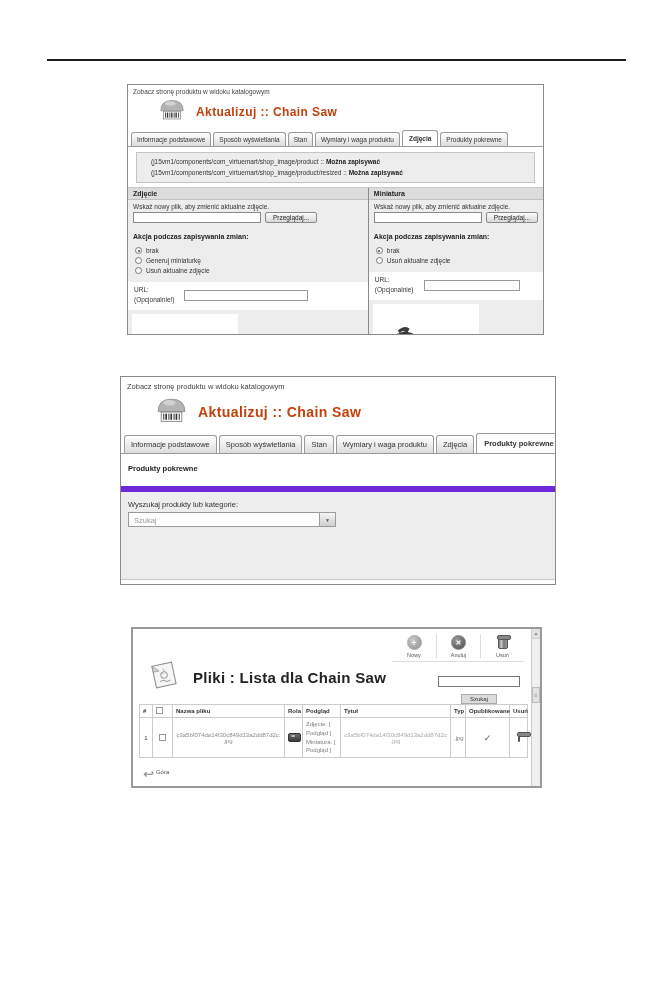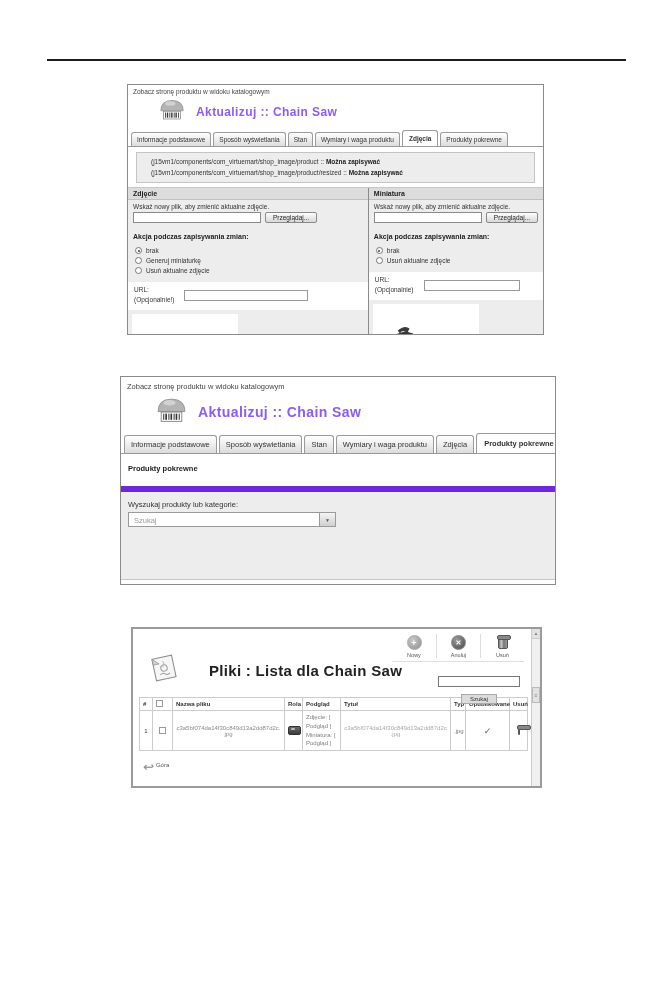--- a/index.html
+++ b/index.html
@@ -14,21 +14,21 @@
   .shot { position:absolute; background:#fff; overflow:hidden; }
   .shot1 { left:127px; top:84px;  width:417px; height:251px; border:1px solid #8a8a8a; }
   .shot2 { left:120px; top:376px; width:436px; height:209px; border:1px solid #8a8a8a; }
   .shot3 { left:131px; top:627px; width:411px; height:161px; border:2px solid #9a9a9a; }
 
   
   .catalog-link { font-size:6.5px; color:#444; padding:3px 0 0 5px; }
   .shot2 .catalog-link { font-size:7.5px; padding:5px 0 0 6px; }
   .title-row { display:flex; align-items:center; padding:2px 0 2px 30px; }
   .vm-icon { margin-right:10px; }
-  .vm-title { font-weight:bold; color:#8b5cf6; letter-spacing:.4px; font-size:12px; }
+  .vm-title { font-weight:bold; color:#c2410c; letter-spacing:.4px; font-size:12px; }
   .shot2 .vm-title { font-size:14px; }
 
   .tabbar { display:flex; align-items:flex-end; gap:2px; padding:2px 3px 0 3px; border-bottom:1px solid #9a9a9a; }
   .tab { font-size:6.5px; color:#333; background:linear-gradient(#ffffff,#dcdcdc);
          border:1px solid #9a9a9a; border-bottom:none; border-radius:3px 3px 0 0;
          padding:3px 5px; white-space:nowrap; }
   .tab.active { font-weight:bold; background:#fdfdfd; padding:4px 6px; }
   .shot2 .tab { font-size:7.5px; padding:4px 6px; }
   .shot2 .tab.active { padding:5px 7px; }
 
@@ -79,21 +79,21 @@
                font-size:5px; color:#555; }
   .rel-footer { border-top:1px solid #c8c8c8; height:13px; background:#fff; margin-top:0; }
 
   
   .shot3-inner { position:relative; width:100%; height:100%; }
   .scrollbar { position:absolute; right:0; top:0; bottom:0; width:9px; background:#f0f0f0; border-left:1px solid #cccccc; }
   .scroll-up { height:10px; border-bottom:1px solid #ccc; background:#e2e2e2; font-size:4.5px; color:#777;
                display:flex; align-items:center; justify-content:center; }
   .scroll-thumb { margin-top:48px; height:16px; background:#e2e2e2; border:1px solid #bbb;
                   display:flex; align-items:center; justify-content:center; font-size:5px; color:#888; letter-spacing:0; }
-  .files-header { display:flex; align-items:center; padding:24px 0 0 16px;gap:16px; }
+  .files-header { display:flex; align-items:center; padding:31px 0 0 16px; }
   .files-title { font-size:15px; font-weight:bold; color:#222; margin-left:14px; letter-spacing:.3px; }
   .toolbar { position:absolute; top:5px; right:16px; display:flex; border-bottom:1px solid #ddd; padding-bottom:3px; }
   .tool { width:44px; text-align:center; }
   .tool + .tool { border-left:1px solid #ddd; }
   .tool-icon-wrap { height:17px; display:flex; align-items:center; justify-content:center; }
   .tool-label { font-size:5.5px; color:#555; margin-top:1px; }
   .icon-circle { width:15px; height:15px; border-radius:50%; display:flex; align-items:center; justify-content:center;
                  color:#fff; font-weight:bold; }
   .icon-new { background:radial-gradient(circle at 35% 30%, #c8c8c8, #8f8f8f); border:1px solid #aaa; font-size:9px; }
   .icon-cancel { background:radial-gradient(circle at 35% 30%, #9a9a9a, #4a4a4a); border:1px solid #888; font-size:7px; }

